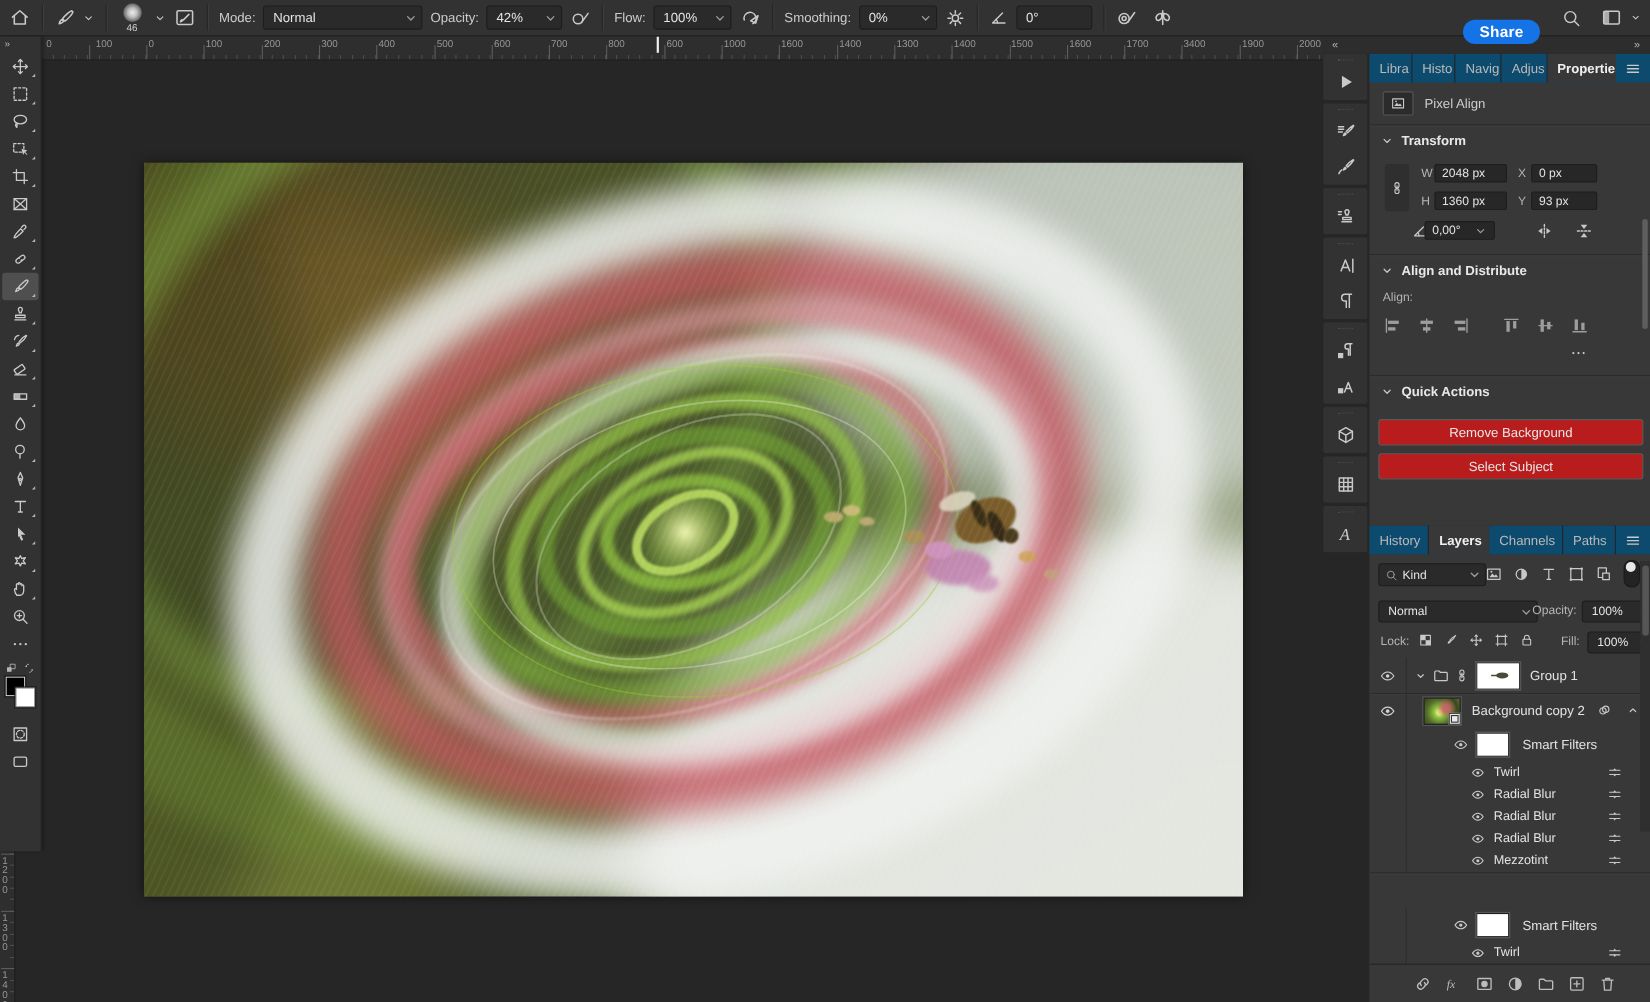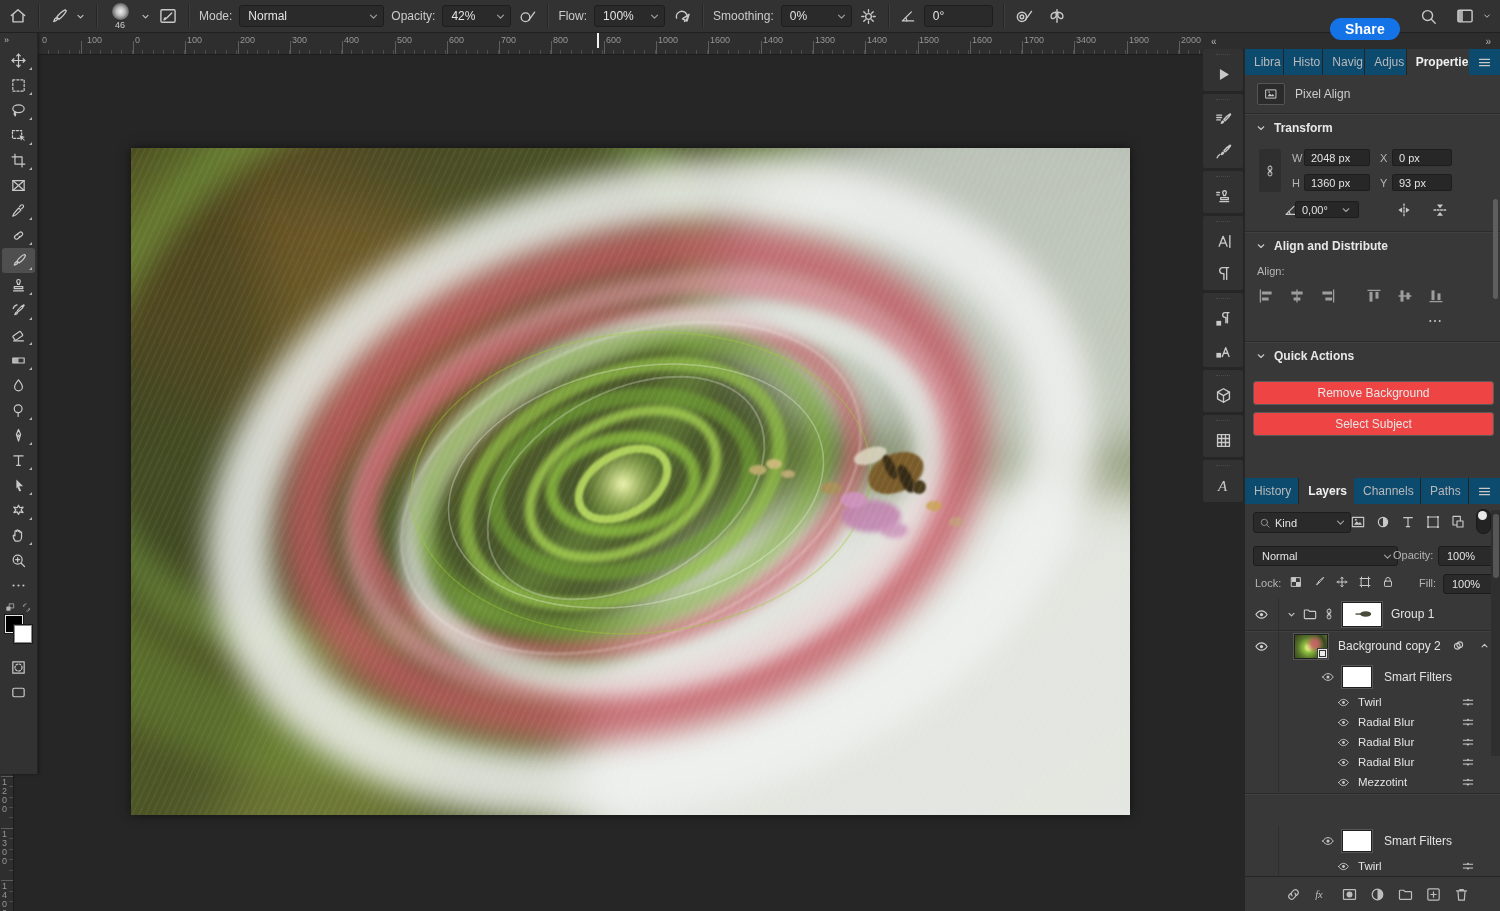--- a/index.html
+++ b/index.html
@@ -62,21 +62,21 @@
   .tab{display:flex;align-items:center;padding:0 9px;border-right:1px solid #242424;overflow:hidden;white-space:nowrap;}
   .tab.active{background:#383838;color:#f0f0f0;font-weight:bold;border-right:none;}
   .tabbar .ham{margin-left:auto;display:flex;align-items:center;padding:0 8px;}
   .divider{position:absolute;left:0;width:100%;height:1px;background:#2b2b2b;box-shadow:0 1px 0 #404040;}
   .sechdr{position:absolute;display:flex;align-items:center;gap:7px;font-size:12px;font-weight:bold;color:#e8e8e8;}
   .sechdr .ic{width:12px;height:12px;}
   .inp{position:absolute;height:17px;background:#272727;border:1px solid #1d1d1d;border-radius:2px;
        font-size:11px;color:#e3e3e3;display:flex;align-items:center;padding:0 6px;box-sizing:border-box;}
   .inp .chev{margin-left:auto;width:12px;height:12px;color:#9f9f9f;}
   .flbl{position:absolute;font-size:11px;color:#b5b5b5;}
-  .qabtn{position:absolute;left:8px;width:239px;height:22px;background:#ef4444;border:1px solid #5a5a5a;border-radius:3px;
+  .qabtn{position:absolute;left:8px;width:239px;height:22px;background:#b91c1c;border:1px solid #5a5a5a;border-radius:3px;
          display:flex;align-items:center;justify-content:center;font-size:12px;color:#e6e6e6;}
   .alicon{position:absolute;width:18px;height:18px;color:#9d9d9d;}
   .scrollthumb{position:absolute;width:5px;border-radius:3px;background:#5e5e5e;}
   
   #layers{left:1245px;top:478px;width:255px;height:433px;}
   #props{left:1245px;top:49px;width:255px;height:429px;}
   .lrow{position:absolute;left:0;width:255px;display:flex;align-items:center;box-sizing:border-box;}
   .eyebox{width:33px;display:flex;align-items:center;justify-content:center;align-self:stretch;border-right:1px solid #2e2e2e;flex:0 0 auto;}
   .eyebox .ic,.inline-eye{width:15px;height:15px;color:#d2d2d2;}
   .lname{font-size:12px;color:#e3e3e3;white-space:nowrap;}

